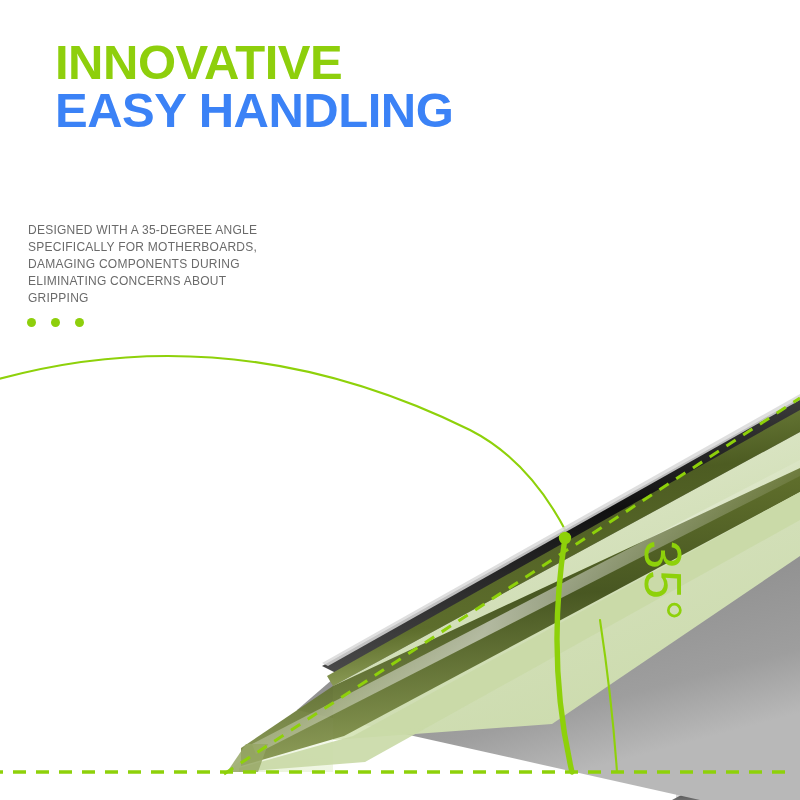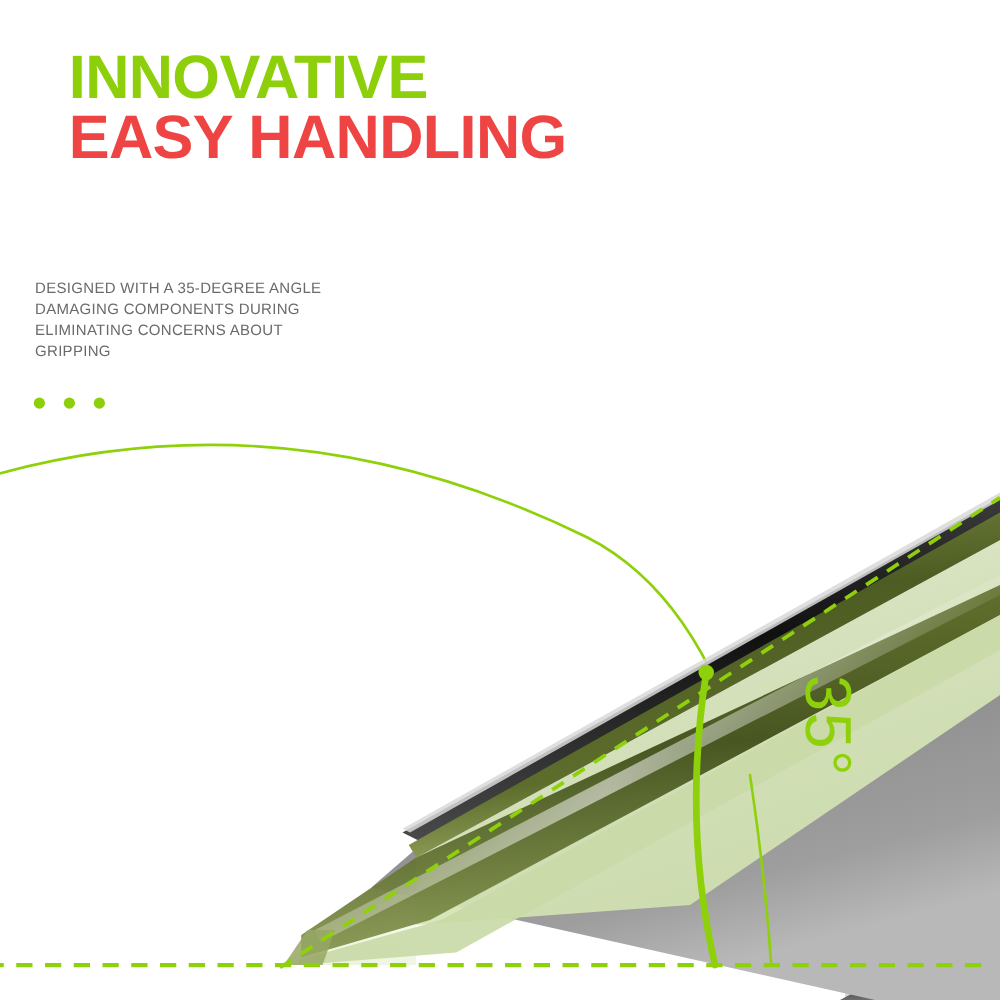--- a/index.html
+++ b/index.html
@@ -24,21 +24,21 @@
     margin-left:28px;
   }
   .hl-line{
     display:block;
     font-size:49px;
     font-weight:700;
     text-transform:uppercase;
     white-space:nowrap;
   }
   .hl-green{color:#8ecf0c;}
-  .hl-dark{color:#ef4444;}
+  .hl-dark{color:#3b82f6;}
 
   .body-copy{
     position:absolute;
     left:28px;top:222px;
     width:300px;
     font-size:12px;
     line-height:1.42;
     font-weight:400;
     letter-spacing:0.25px;
     color:#6a6a6a;
@@ -176,20 +176,21 @@
     <text x="645" y="540" transform="rotate(90 645 540)" fill="#8ed10a" font-family="Liberation Sans, DejaVu Sans, sans-serif" font-size="52" font-weight="400" letter-spacing="1">35°</text>
   </svg>
 
   <div class="headline">
     <span class="hl-line hl-green">INNOVATIVE</span>
     <span class="hl-line hl-dark">EASY HANDLING</span>
   </div>
 
   <div class="body-copy">
     <span>DESIGNED WITH A 35-DEGREE ANGLE</span>
+    <span>SPECIFICALLY FOR MOTHERBOARDS,</span>
     <span>DAMAGING COMPONENTS DURING</span>
     <span>ELIMINATING CONCERNS ABOUT</span>
     <span>GRIPPING</span>
   </div>
 
   <div class="dots">
     <span class="dot"></span>
     <span class="dot"></span>
     <span class="dot"></span>
   </div>

